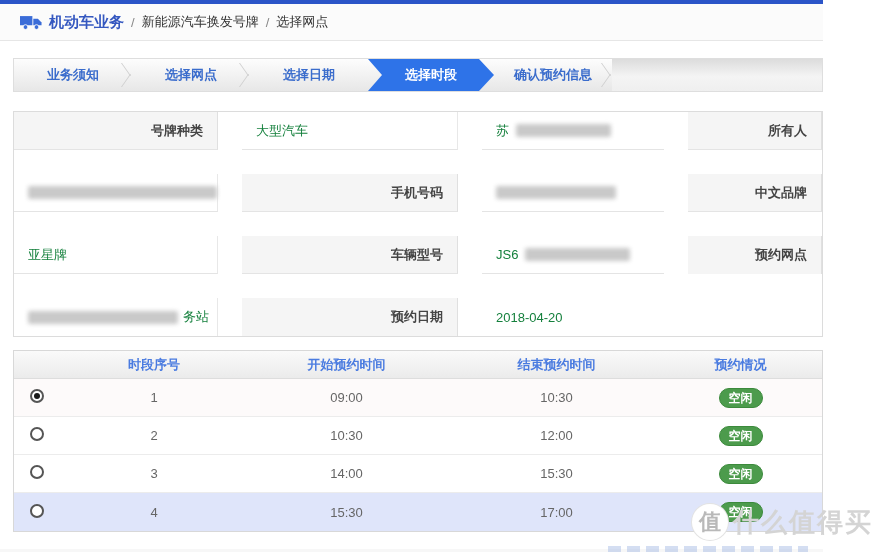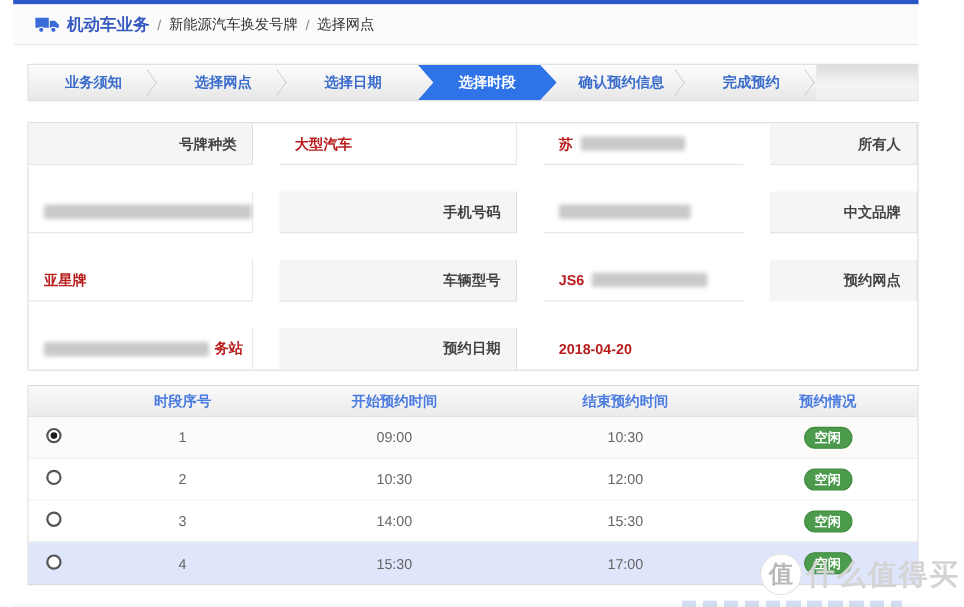--- a/index.html
+++ b/index.html
@@ -1,18 +1,18 @@
 <!DOCTYPE html>
 <html><head>
 <meta charset="utf-8">
 <style>
   * { box-sizing: border-box; margin: 0; padding: 0; }
   html,body { width:876px; height:552px; overflow:hidden; background:#fff;
     font-family:"Liberation Sans","DejaVu Sans",sans-serif; }
-  .content { position:absolute; left:12px; top:0; width:823px; height:552px; background:#fff; }
+  .content { position:absolute; left:0; top:0; width:823px; height:552px; background:#fff; }
 
   .topbar { height:4px; background:#2b55c8; }
 
   .breadcrumb { height:37px; display:flex; align-items:center; gap:7px;
     padding-left:20px; background:#fbfbfb; border-bottom:1px solid #e6e6e6; }
   .crumb-section { color:#3558c0; font-weight:bold; font-size:15px; }
   .crumb-sep { color:#888; font-size:13px; }
   .crumb-item { color:#333; font-size:13px; }
   .truck { display:flex; align-items:center; }
 
@@ -29,21 +29,21 @@
     clip-path:polygon(0 0, calc(100% - 15px) 0, 100% 50%, calc(100% - 15px) 100%, 0 100%, 14px 50%); }
   .steps-tail { flex:1; background:linear-gradient(#dcdcdc,#f4f4f4 55%,#efefef); }
 
   
   .info-table { margin:19px 0 0 13px; width:810px; border:1px solid #dcdcdc;
     display:grid; grid-template-columns:204px 216px 182px 1fr; grid-auto-rows:38px; background:#fff;gap:24px; }
   .cell { display:flex; align-items:center; font-size:13px; border-bottom:1px solid #e4e4e4; }
   .cell.lastrow { border-bottom:none; }
   .cell.lbl { background:#f5f5f5; justify-content:flex-end; padding-right:14px;
     color:#444; font-weight:bold; border-right:1px solid #e0e0e0; }
-  .cell.val { padding-left:14px; color:#b91c1c;font-weight:bold; }
+  .cell.val { padding-left:14px; color:#15803d; }
   .cell.val.mid { border-right:1px solid #e8e8e8; }
   .redact { height:13px; background:#c9c9c9; filter:blur(2px); border-radius:2px; }
   .redact.ml { margin-left:7px; } .redact.mr { margin-right:5px; }
   .w95{width:95px} .w190{width:190px} .w120{width:120px} .w105{width:105px} .w150{width:150px}
 
   
   .slot-table { margin:13px 0 0 13px; width:810px; border:1px solid #d8d8d8; }
   .slot-header, .slot-row { display:grid; grid-template-columns:55px 170px 215px 205px 1fr;
     align-items:center; text-align:center; }
   .slot-header { height:28px; background:linear-gradient(#fafafa,#ebebeb);
@@ -100,21 +100,20 @@
     <span class="crumb-sep">/</span>
     <span class="crumb-item">选择网点</span>
   </div>
 
   <div class="steps">
     <div class="step">业务须知</div>
     <div class="step">选择网点</div>
     <div class="step nosep">选择日期</div>
     <div class="step active">选择时段</div>
     <div class="step">确认预约信息</div>
-    <div class="step">完成预约</div>
     <div class="steps-tail"></div>
   </div>
 
   <div class="info-table">
 
     <div class="cell lbl">号牌种类</div>
     <div class="cell val mid">
       <span>大型汽车</span>
     </div>
     <div class="cell val">

